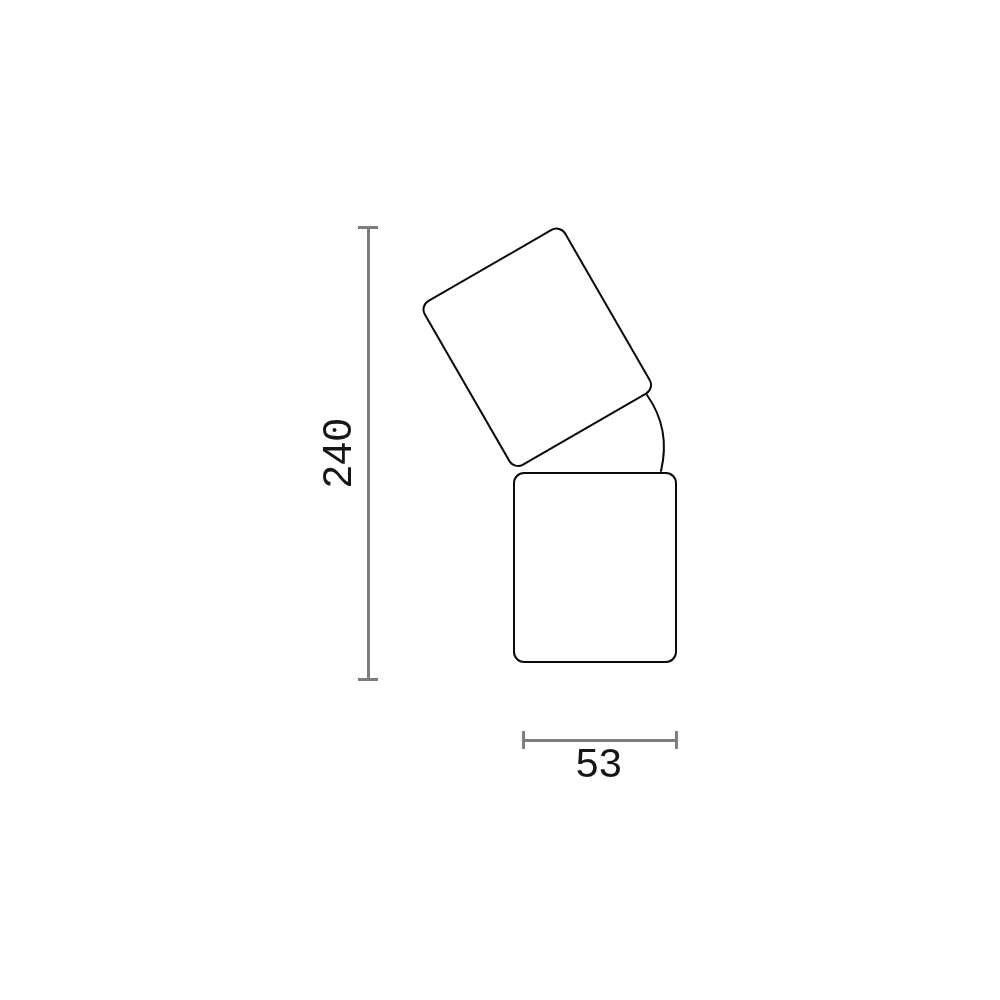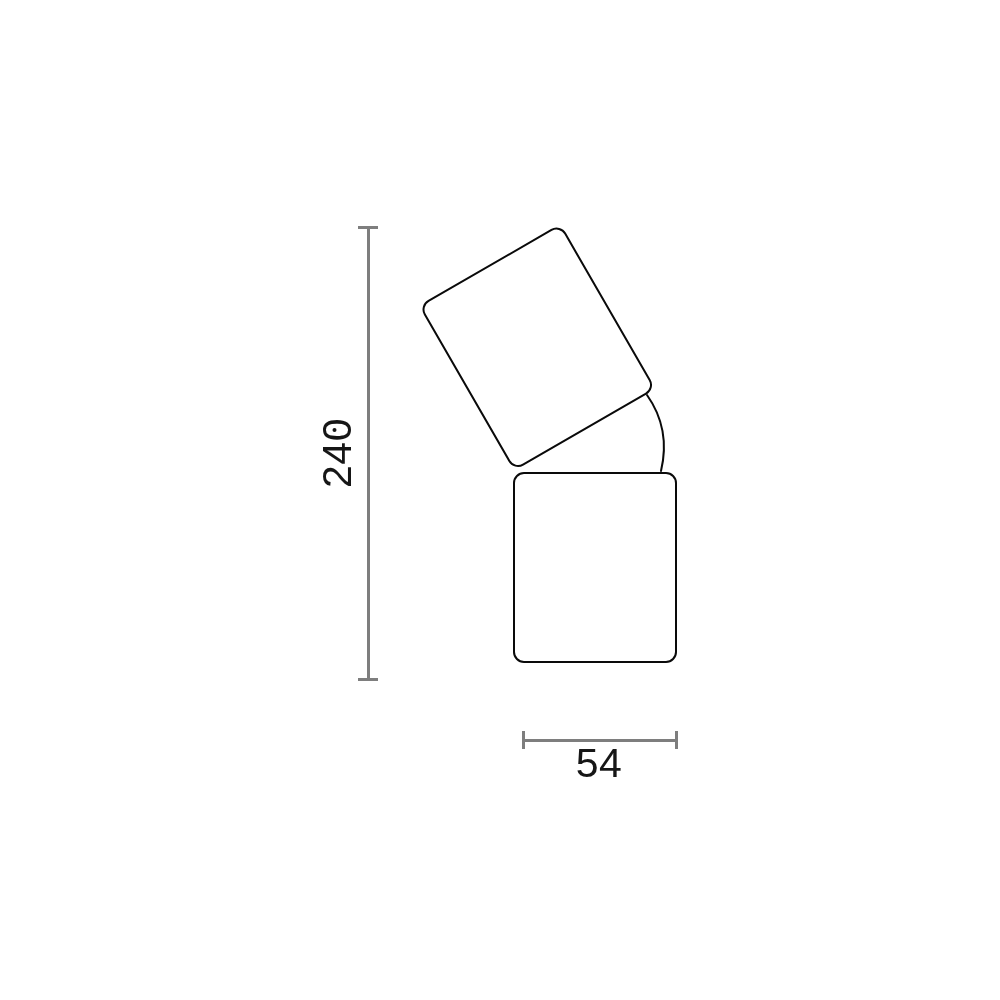--- a/index.html
+++ b/index.html
@@ -138,17 +138,17 @@
   <div class="fixture-rect lamp-head"></div>
 
   <div class="fixture-rect lamp-base"></div>
 
   <div class="hdim-line"></div>
   <div class="hdim-tick left"></div>
   <div class="hdim-tick right"></div>
 
   <div class="dim-label width-label">
     <span class="label-inner">
-      <span>54</span>
+      <span>53</span>
     </span>
   </div>
 
 </div>
 
 </body></html>

